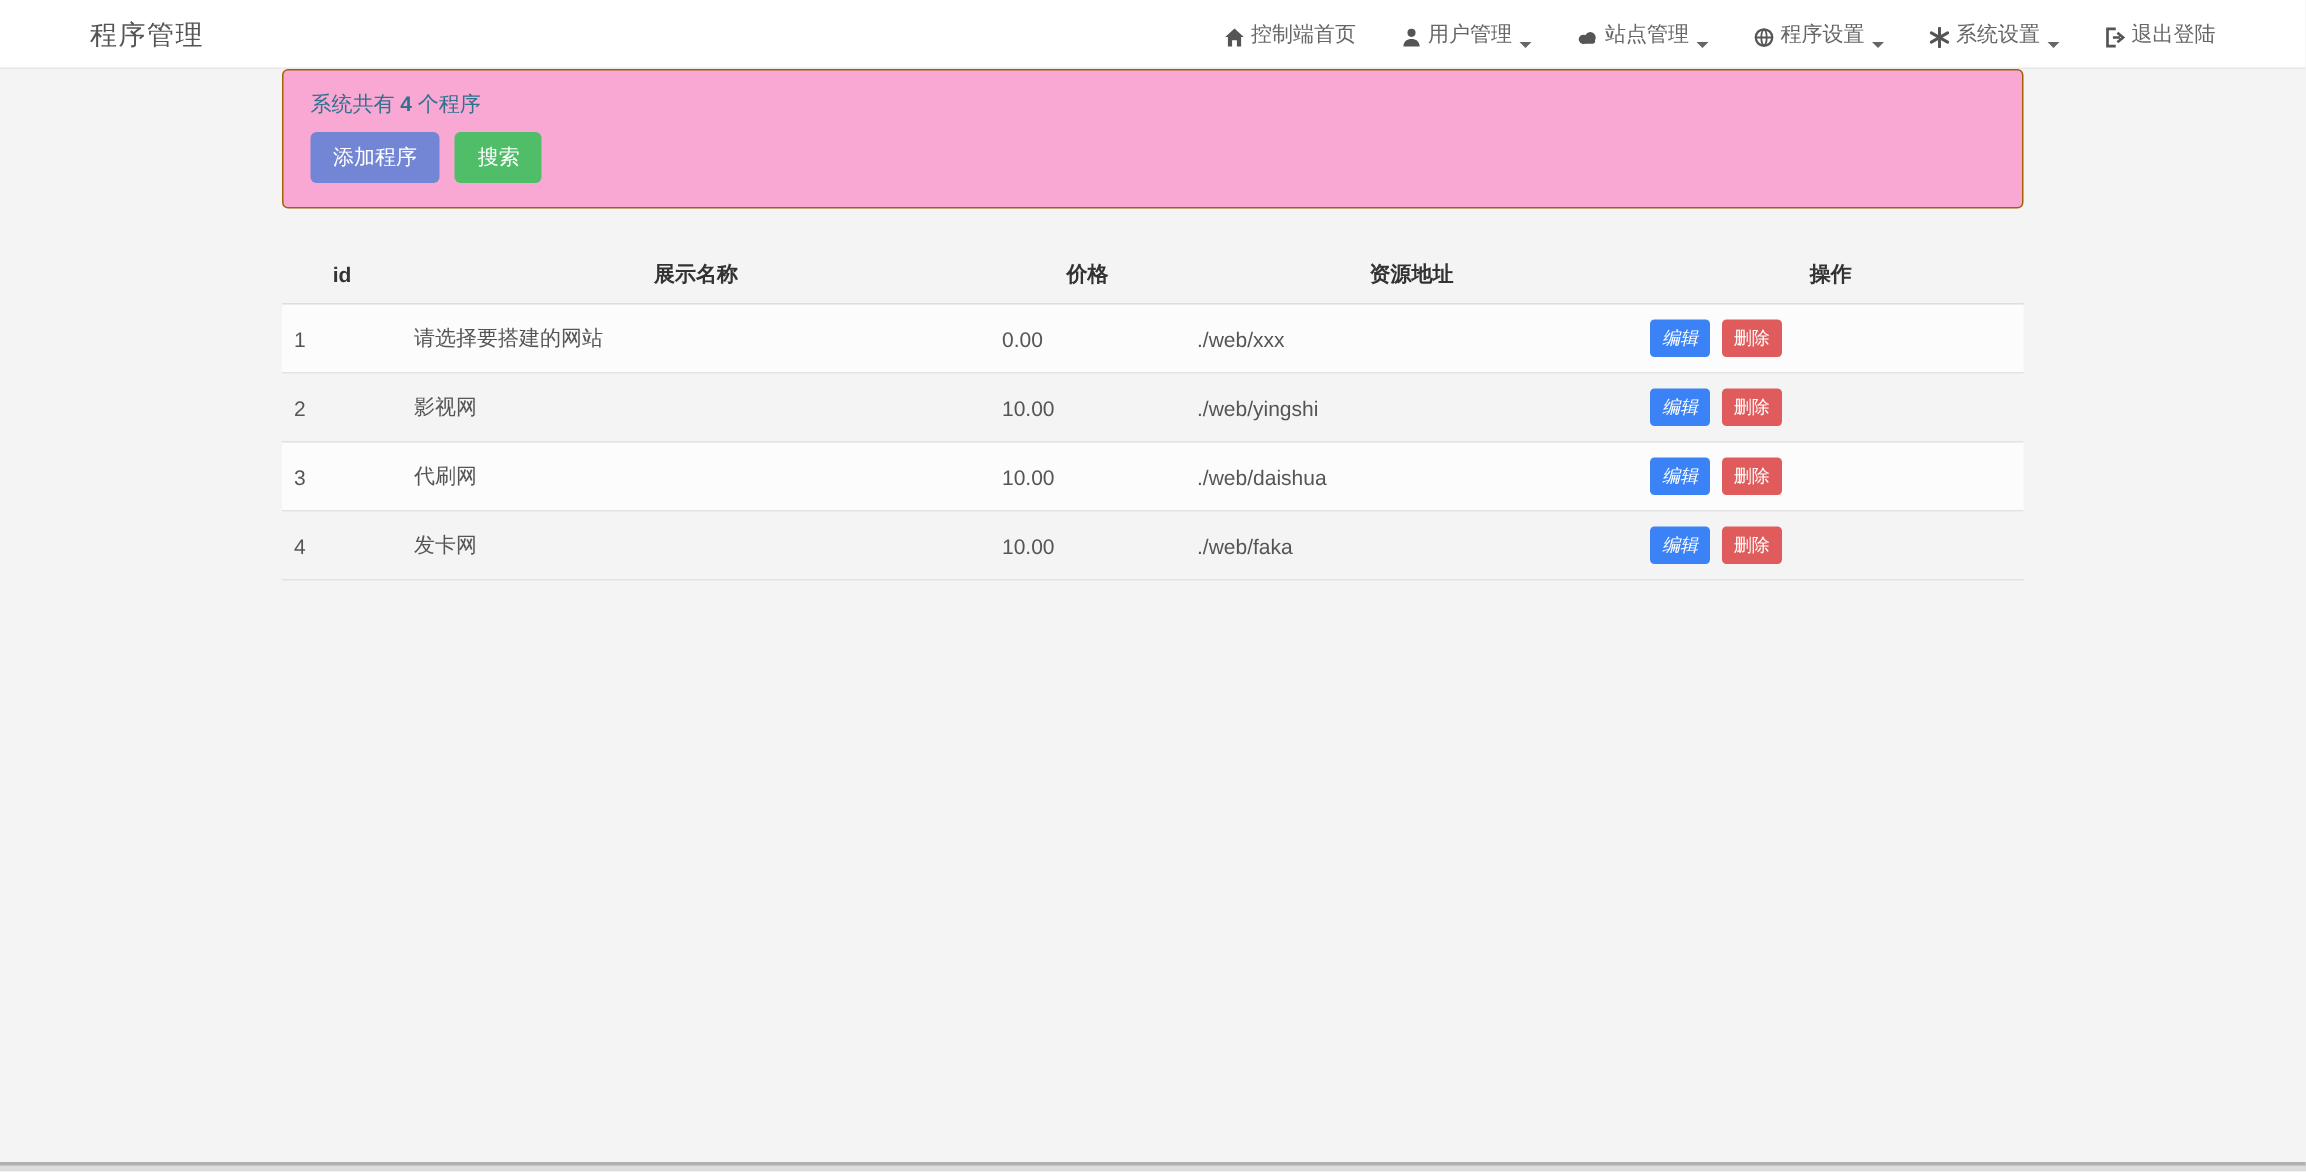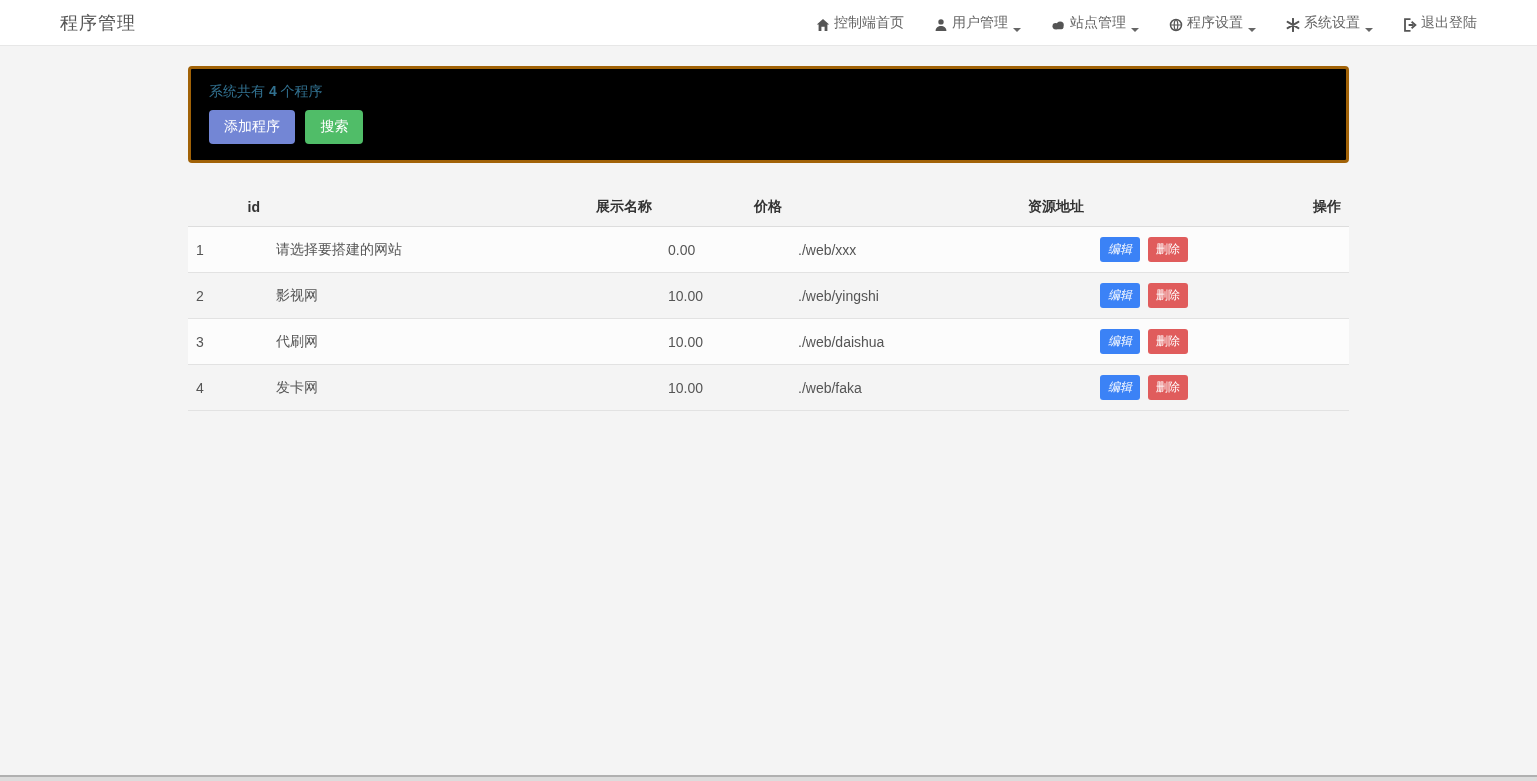--- a/index.html
+++ b/index.html
@@ -11,31 +11,31 @@
   .nav { display:flex; align-items:center; }
   .nav-item { display:flex; align-items:flex-end; margin-left:30px; font-size:14px; color:#666; cursor:pointer; text-decoration:none;font-family:Liberation Serif, serif; }
   .nav-item .icon { display:inline-flex; margin-right:4px; }
   .nav-item svg { display:block; }
   .caret { display:inline-block; width:0; height:0; border-left:4px solid transparent; border-right:4px solid transparent; border-top:4px solid #666; margin-left:5px; }
 
   
   .container { width:1161px; margin:0 auto; }
 
   
-  .alert { margin-top:20px; background:#000000; border:3px solid #a16207; border-radius:4px; padding:14px 18px 16px 18px; }
+  .alert { background:#f9a8d4; border:1px solid #a16207; border-radius:4px; padding:14px 18px 16px 18px; }
   .alert-text { font-size:14px; color:#31708f; margin-bottom:9px; }
   .alert-text b { font-weight:bold; }
   .btn { display:inline-block; border:none; border-radius:4px; color:#fff; font-size:14px; padding:8px 15px; cursor:pointer; font-family:inherit; }
   .btn + .btn { margin-left:6px; }
   .btn-purple { background:#7386d5; }
   .btn-green  { background:#50bd68; }
 
   
   table { width:100%; border-collapse:collapse; margin-top:25px; font-size:14px; }
-  th { text-align:right; color:#333; font-weight:bold; padding:10px 8px; border-bottom:1px solid #ddd; }
+  th { text-align:center; color:#333; font-weight:bold; padding:10px 8px; border-bottom:1px solid #ddd; }
   td { color:#555; padding:10px 8px; border-bottom:1px solid #e2e2e2; }
   tbody tr:nth-child(odd) { background:#fcfcfc; }
   col.c-id   { width:80px; }
   col.c-name { width:392px; }
   col.c-price{ width:130px; }
   col.c-url  { width:302px; }
   .btn-xs { display:inline-block; border:none; border-radius:3px; color:#fff; font-size:12px; padding:4px 8px; cursor:pointer; font-family:inherit; }
   .btn-info   { background:#3b82f6;font-style:italic; }
   .btn-danger { background:#e05c5c; margin-left:4px; }
 

